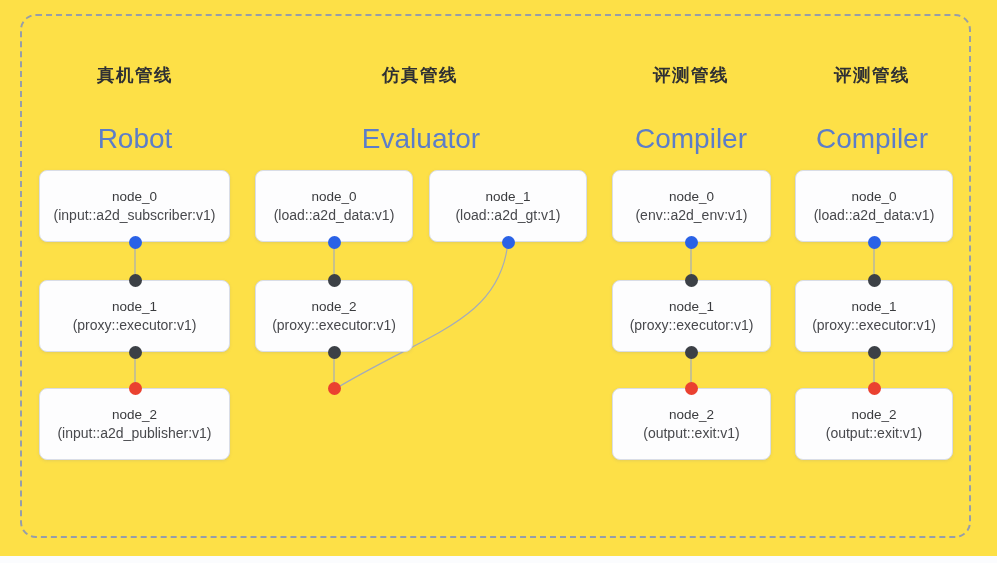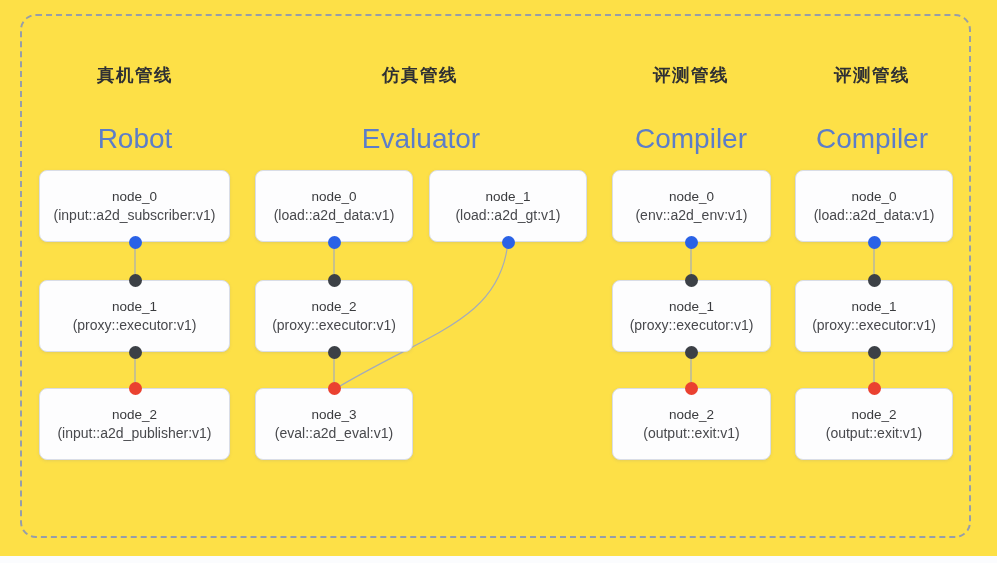--- a/index.html
+++ b/index.html
@@ -96,24 +96,20 @@
     <span class="nparam">(load::a2d_data:v1)</span>
   </div>
   <div class="nbox" style="left:429px; top:170px; width:158px">
     <span class="nname">node_1</span>
     <span class="nparam">(load::a2d_gt:v1)</span>
   </div>
   <div class="nbox" style="left:255px; top:280px; width:158px">
     <span class="nname">node_2</span>
     <span class="nparam">(proxy::executor:v1)</span>
   </div>
-  <div class="nbox" style="left:255px; top:388px; width:158px">
-    <span class="nname">node_3</span>
-    <span class="nparam">(eval::a2d_eval:v1)</span>
-  </div>
 
   <div class="nbox" style="left:612px; top:170px; width:159px">
     <span class="nname">node_0</span>
     <span class="nparam">(env::a2d_env:v1)</span>
   </div>
   <div class="nbox" style="left:612px; top:280px; width:159px">
     <span class="nname">node_1</span>
     <span class="nparam">(proxy::executor:v1)</span>
   </div>
   <div class="nbox" style="left:612px; top:388px; width:159px">

